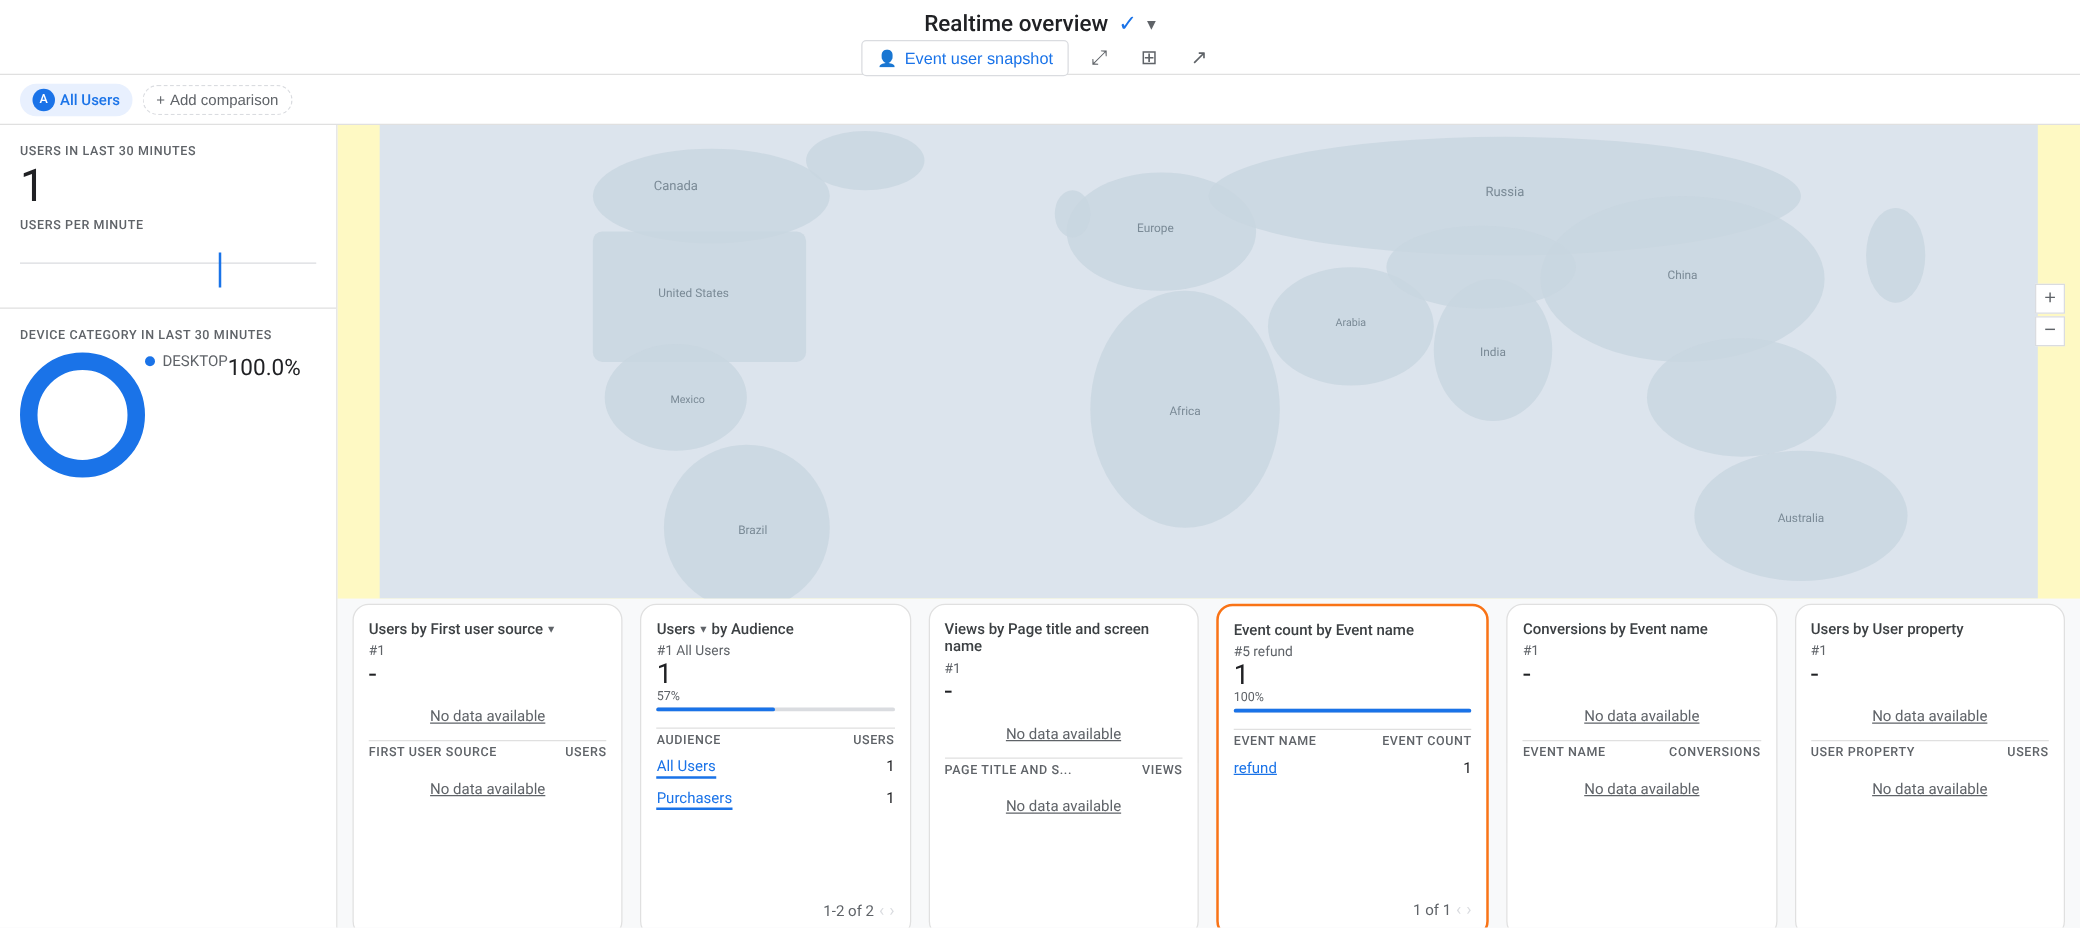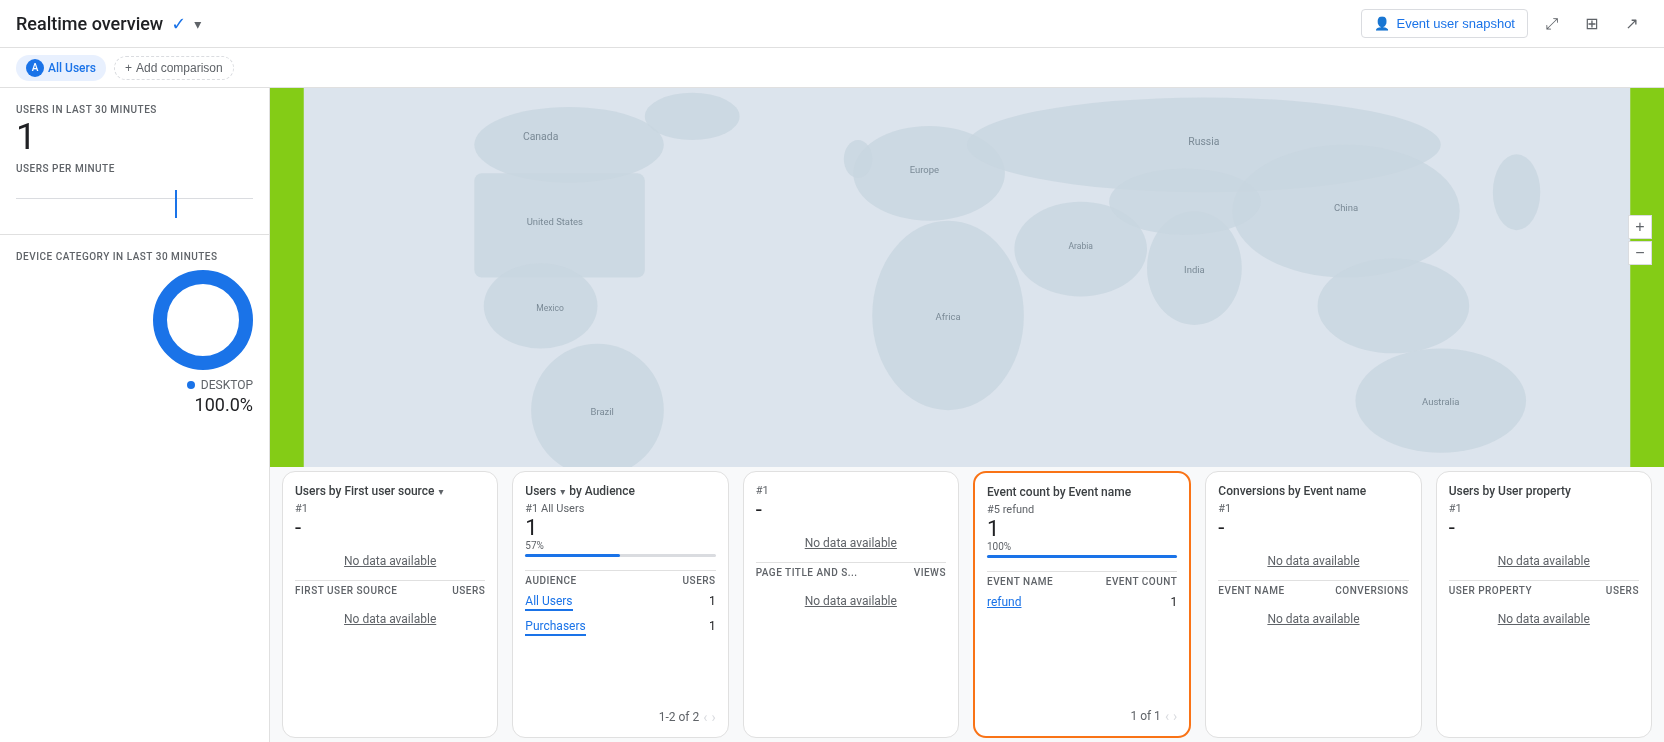--- a/index.html
+++ b/index.html
@@ -2,21 +2,22 @@
 <html><head>
   <meta charset="utf-8">
   <style>
     * { box-sizing: border-box; margin: 0; padding: 0; }
     body { font-family: 'Google Sans', Roboto, Arial, sans-serif; background: #f8f9fa; color: #202124; font-size: 13px; overflow: hidden; height: 742px; width: 1664px; }
 
     
     .top-bar {
       display: flex; align-items: center; justify-content: space-between;
       padding: 8px 16px; background: #fff; border-bottom: 1px solid #e0e0e0;
-      height: 48px;
+      height: 60px;
+      flex-direction: column;
     }
     .top-bar-left { display: flex; align-items: center; gap: 8px; }
     .page-title { font-size: 18px; font-weight: 500; color: #202124; }
     .status-icon { color: #1a73e8; font-size: 18px; }
     .dropdown-icon { color: #5f6368; font-size: 14px; cursor: pointer; }
 
     
     .filter-bar {
       display: flex; align-items: center; gap: 8px;
       padding: 6px 16px; background: #fff; border-bottom: 1px solid #e0e0e0;
@@ -46,21 +47,21 @@
     .left-panel {
       width: 270px; flex-shrink: 0;
       background: #fff; border-right: 1px solid #e0e0e0;
       display: flex; flex-direction: column; overflow: hidden;
     }
     .stats-card { padding: 16px; border-bottom: 1px solid #e0e0e0; }
     .stats-label { font-size: 10px; color: #5f6368; text-transform: uppercase; letter-spacing: 0.5px; font-weight: 500; margin-bottom: 4px; }
     .stats-value { font-size: 36px; font-weight: 400; color: #202124; line-height: 1; margin-bottom: 8px; }
     .sparkline { width: 100%; height: 40px; position: relative; }
     .device-card { padding: 16px; }
-    .donut-container { display: flex; flex-direction: column; align-items: flex-end; margin-top: 8px; }
+    .donut-container { display: flex; align-items: flex-start; margin-top: 8px; }
     .donut {
       width: 100px; height: 100px;
       border-radius: 50%;
       border: 14px solid #1a73e8;
       margin-bottom: 8px;
     }
     .legend-item { display: flex; align-items: center; gap: 6px; font-size: 12px; }
     .legend-dot { width: 8px; height: 8px; border-radius: 50%; background: #1a73e8; }
     .legend-label { color: #5f6368; }
 
@@ -104,21 +105,21 @@
     .table-row-value { font-size: 12px; }
     .pagination { display: flex; align-items: center; gap: 4px; font-size: 12px; color: #5f6368; margin-top: auto; padding-top: 8px; justify-content: flex-end; }
     .page-btn { cursor: pointer; color: #5f6368; font-size: 14px; }
     .page-btn.disabled { color: #dadce0; }
     .map-zoom { position: absolute; right: 16px; top: 50%; transform: translateY(-50%); display: flex; flex-direction: column; gap: 2px; }
     .zoom-btn { width: 24px; height: 24px; background: #fff; border: 1px solid #dadce0; cursor: pointer; display: flex; align-items: center; justify-content: center; font-size: 16px; color: #5f6368; }
 
     
     .world-map-bg {
       width: 100%; height: 100%;
-      background: #84cc16;
+      background: #fef9c3;
       position: relative;
     }
 
     
     .first-item-section { margin-bottom: 6px; }
     .first-item-rank { font-size: 11px; color: #5f6368; }
     .first-item-name { font-size: 22px; font-weight: 400; }
     .first-item-count { font-size: 22px; font-weight: 400; }
 
     .audience-list .table-row-label { border-bottom: 2px solid #1a73e8; display: inline-block; padding-bottom: 1px; text-decoration: none; }
@@ -287,20 +288,23 @@
           </div>
         </div>
         <div class="pagination">
           <span>1-2 of 2</span>
           <span class="page-btn disabled">‹</span>
           <span class="page-btn disabled">›</span>
         </div>
       </div>
 
       <div class="card">
+        <div class="card-title">
+          <span>Views by Page title and screen name</span>
+        </div>
         <div class="first-item-section">
           <div class="first-item-rank">#1</div>
           <div class="first-item-name" style="font-size:22px;">-</div>
         </div>
         <div class="no-data">No data available</div>
         <div class="table-header">
           <span class="table-header-label">PAGE TITLE AND S...</span>
           <span class="table-header-label">VIEWS</span>
         </div>
         <div class="no-data" style="margin-top:4px;">No data available</div>

